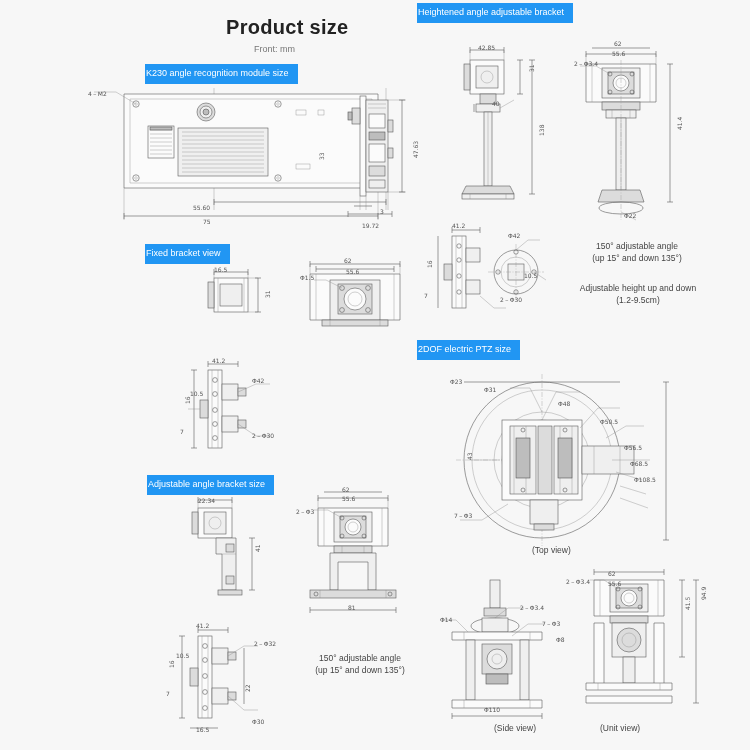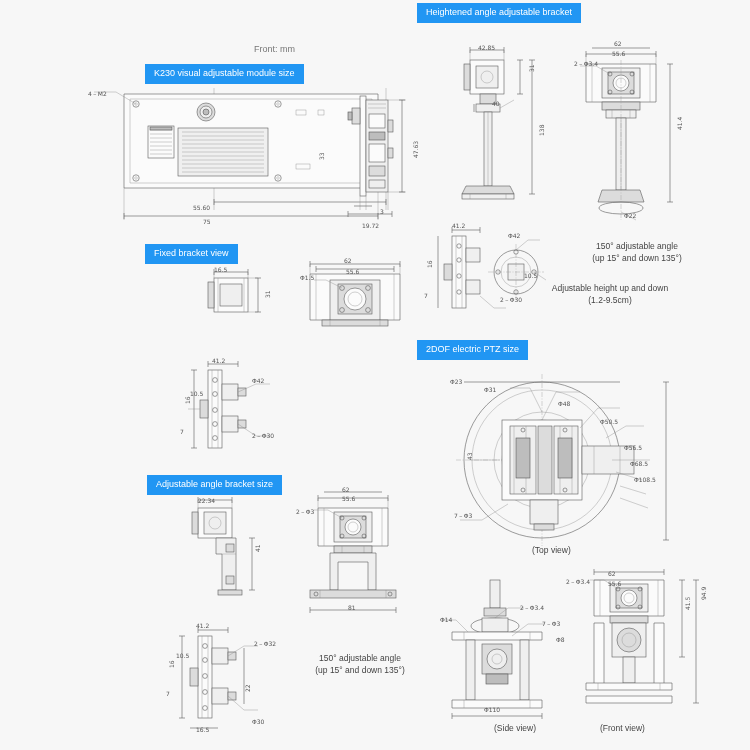--- a/index.html
+++ b/index.html
@@ -22,21 +22,21 @@
   }
   .unit{
     left:254px;top:44px;
     font-size:9px;color:#777;
   }
 
   
   .tag{
     background:#2196f3;color:#fff;
     font-size:9px;line-height:13px;
-    padding:2px 8px 3px 8px;
+    padding:2px 8px 3px 0;
     white-space:nowrap;
     box-shadow:0 0 0 1px #2196f3;
   }
 
   
   .dim{
     font-size:6px;color:#555;white-space:nowrap;
     font-family:"DejaVu Sans", sans-serif;
   }
   .dimv{
@@ -56,23 +56,24 @@
   .fill-m{fill:#dcdcdc;stroke:#5b5b5b;stroke-width:.6;}
   .fill-d{fill:#bdbdbd;stroke:#555;stroke-width:.6;}
   .fill-w{fill:#fbfbfb;stroke:#5b5b5b;stroke-width:.6;}
   .nofill{fill:none;stroke:#5b5b5b;stroke-width:.6;}
 </style>
 </head>
 <body>
 
 <div class="page">
 
+  <div class="abs product-title">Product size</div>
   <div class="abs unit">Front:  mm</div>
 
-  <div class="abs tag" style="left:146px;top:65px;">K230 visual adjustable module size</div>
+  <div class="abs tag" style="left:146px;top:65px;">K230 angle recognition module size</div>
   <div class="abs tag" style="left:146px;top:245px;">Fixed bracket view</div>
   <div class="abs tag" style="left:148px;top:476px;text-align:center;">Adjustable angle bracket size</div>
   <div class="abs tag" style="left:418px;top:4px;">Heightened angle adjustable bracket</div>
   <div class="abs tag" style="left:418px;top:341px;">2DOF electric PTZ size</div>
 
   <div class="abs" style="left:86px;top:80px;">
     <svg width="320" height="160" viewBox="0 0 320 160">
 
       <path class="thin" d="M128 8 L128 130"></path>
       <path class="thin" d="M300 8 L300 130"></path>
@@ -416,21 +417,21 @@
   <div class="abs dim" style="left:614px;top:40px;">62</div>
   <div class="abs dim" style="left:612px;top:50px;">55.6</div>
   <div class="abs dim" style="left:574px;top:60px;">2－Φ3.4</div>
   <div class="abs dimv" style="left:676px;top:130px;">41.4</div>
   <div class="abs dim" style="left:624px;top:212px;">Φ22</div>
 
   <div class="abs note" style="left:552px;top:240px;width:170px;">
     <div>150° adjustable angle</div>
     <div>(up 15° and down 135°)</div>
   </div>
-  <div class="abs note" style="left:512px;top:282px;width:196px;">
+  <div class="abs note" style="left:540px;top:282px;width:196px;">
     <div>Adjustable height up and down</div>
     <div>(1.2-9.5cm)</div>
   </div>
 
   <div class="abs" style="left:182px;top:494px;">
     <svg width="100" height="110" viewBox="0 0 100 110">
 
       <rect class="fill-w" x="16" y="14" width="34" height="30"></rect>
       <rect class="fill-m" x="10" y="18" width="6" height="22"></rect>
       <rect class="fill-l" x="22" y="18" width="22" height="22"></rect>
@@ -700,15 +701,15 @@
         <path class="ln" d="M125 137 L131 137"></path>
       <path class="thin" d="M50 23 L36 14 L22 14"></path>
     </svg>
   </div>
   <div class="abs dim" style="left:608px;top:570px;">62</div>
   <div class="abs dim" style="left:608px;top:580px;">55.6</div>
   <div class="abs dim" style="left:566px;top:578px;">2－Φ3.4</div>
   <div class="abs dimv" style="left:684px;top:610px;">41.5</div>
   <div class="abs dimv" style="left:700px;top:600px;">94.9</div>
   <div class="abs dim" style="left:556px;top:636px;">Φ8</div>
-  <div class="abs note" style="left:600px;top:722px;">(Front view)</div>
+  <div class="abs note" style="left:600px;top:722px;">(Unit view)</div>
 
 </div>
 
 </body></html>

